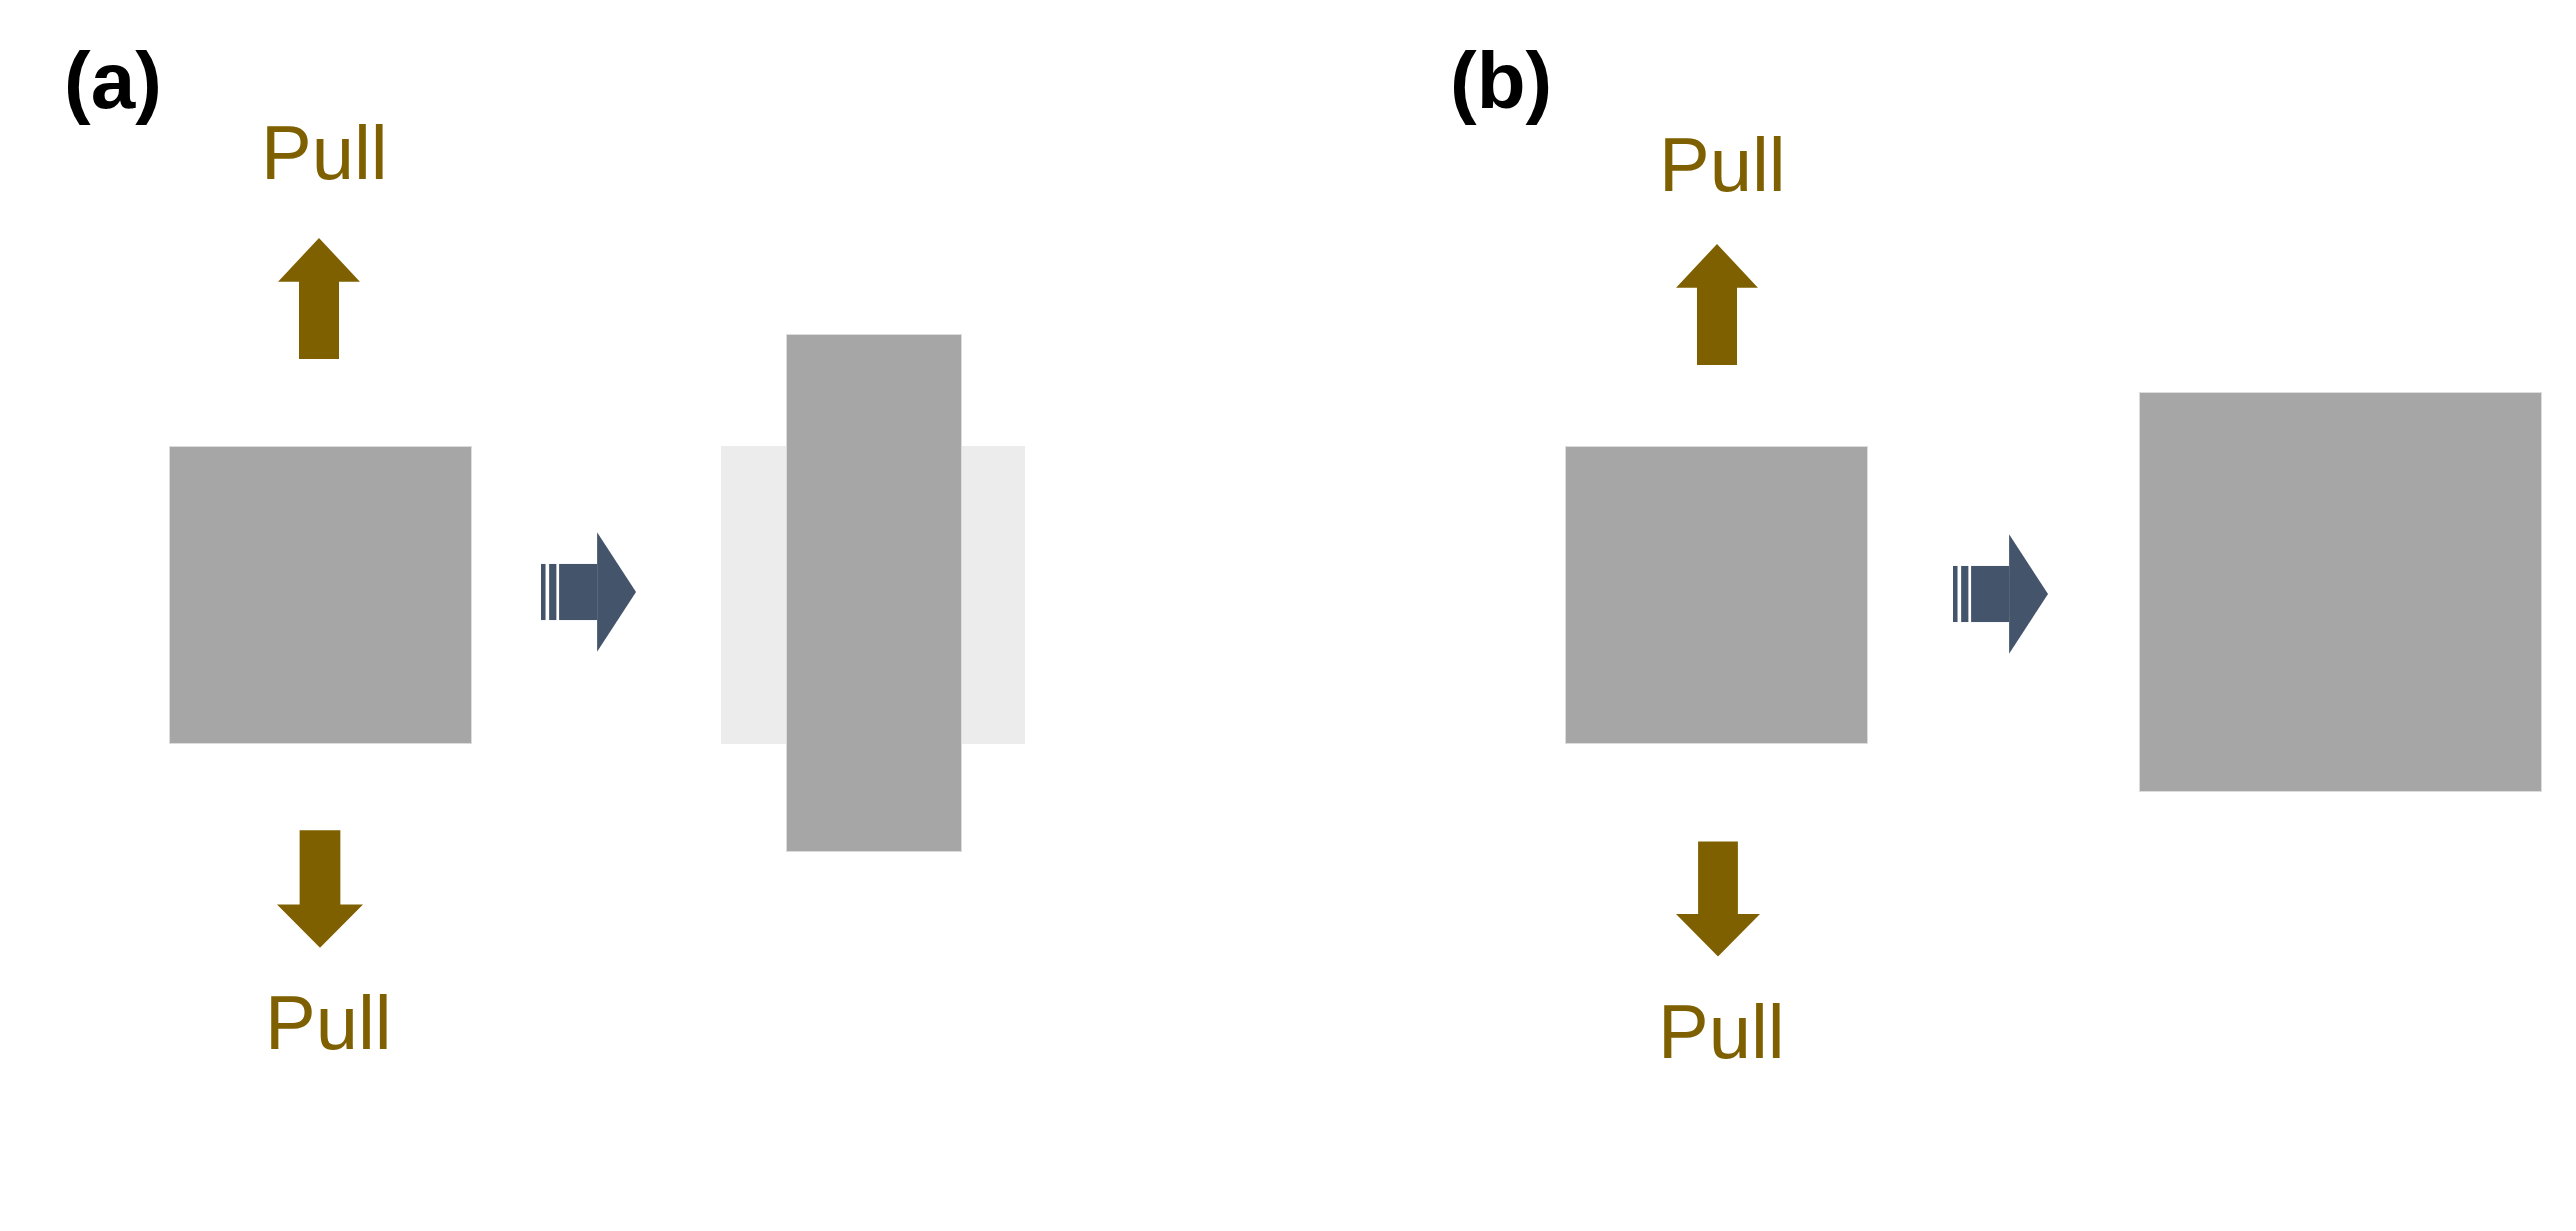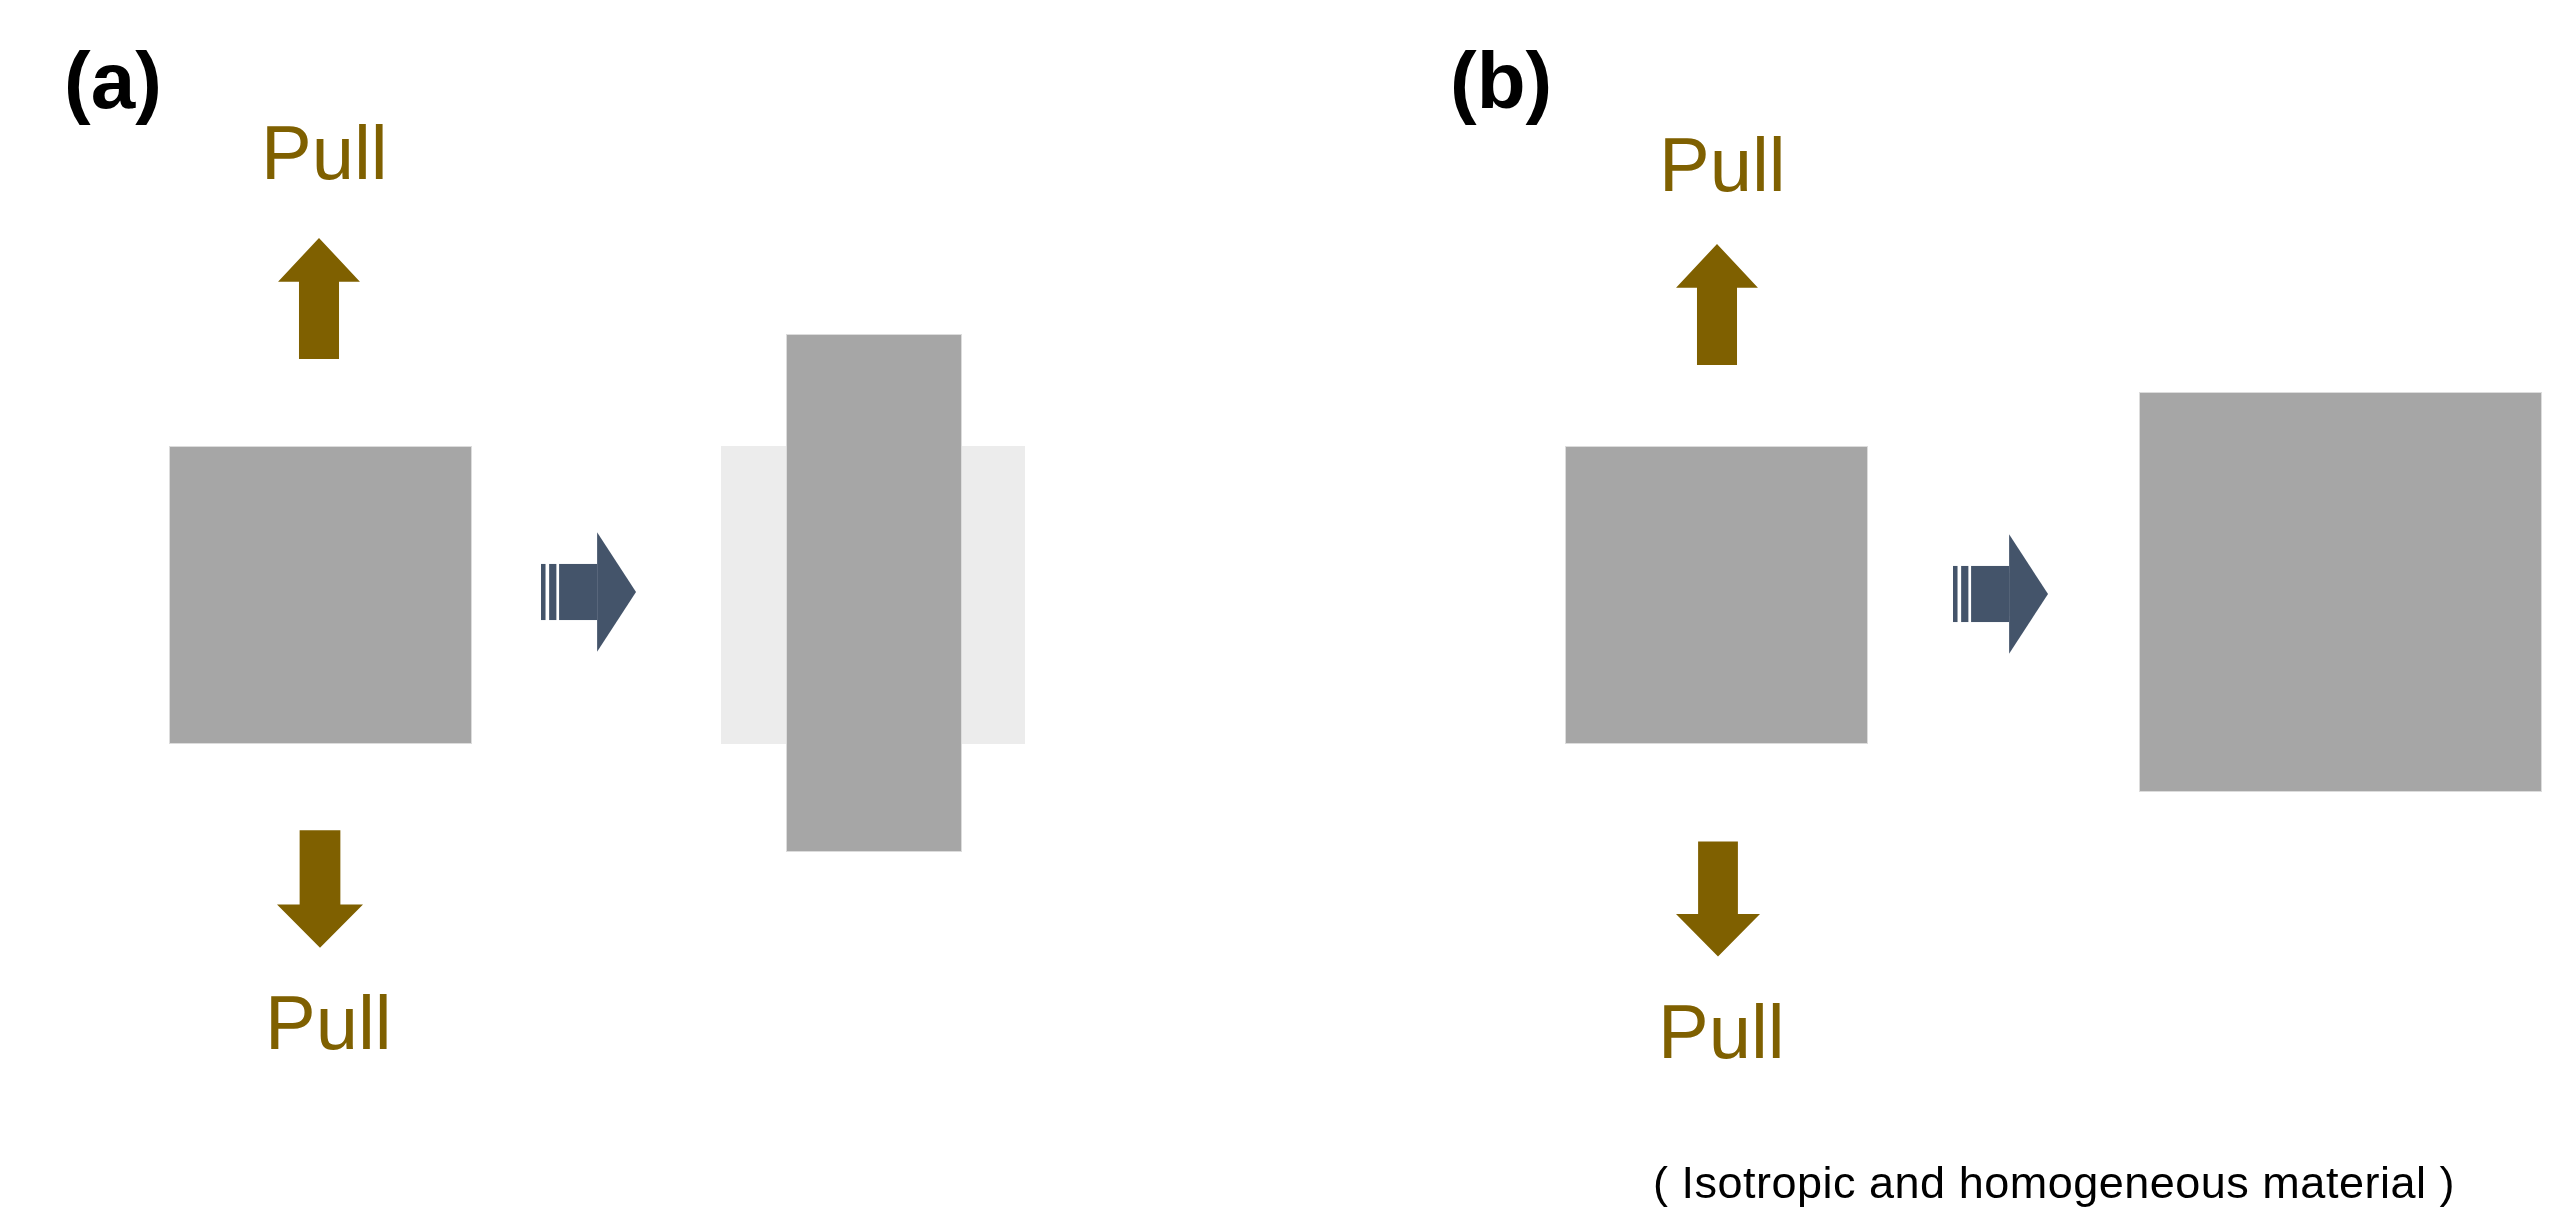--- a/index.html
+++ b/index.html
@@ -107,17 +107,16 @@
     </svg>
 
     <div class="abs material-rect" style="left:884px; top:392px; width:403px; height:400px;"></div>
 
     <svg class="abs pull-arrow" style="left:421px; top:841px;" width="84" height="116" viewBox="0 0 95 130" aria-hidden="true">
       <polygon points="25,0 70,0 70,82 95,82 47.5,130 0,82 25,82"></polygon>
     </svg>
 
     <div class="abs pull-label" style="left:403px; top:994px;">Pull</div>
 
-    <div class="abs caption" style="left:398px; top:1157px;">( Isotropic and homogeneous material )</div>
   </div>
 
 </div>
 
 
 </body></html>

